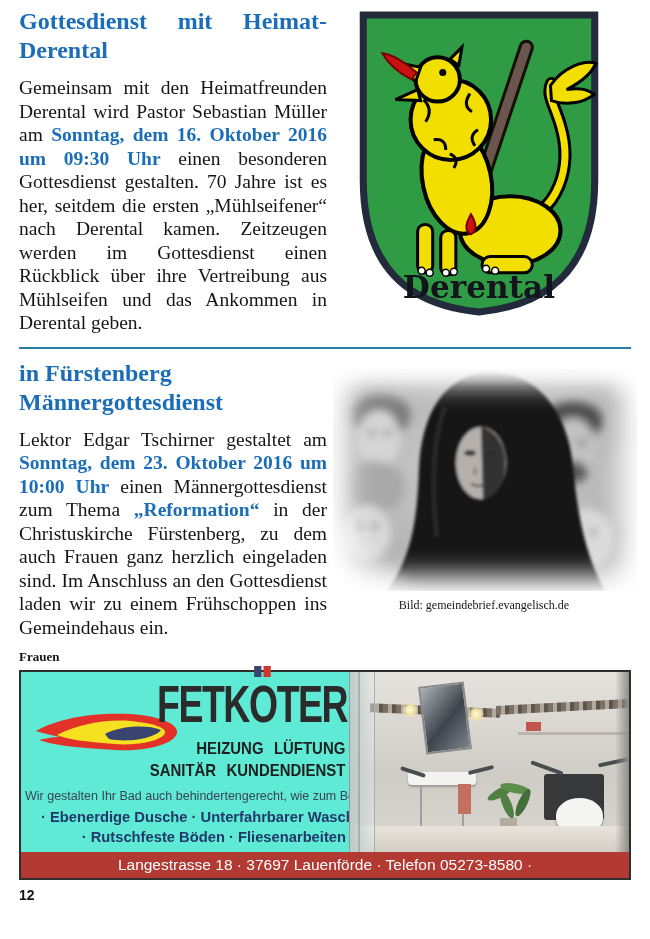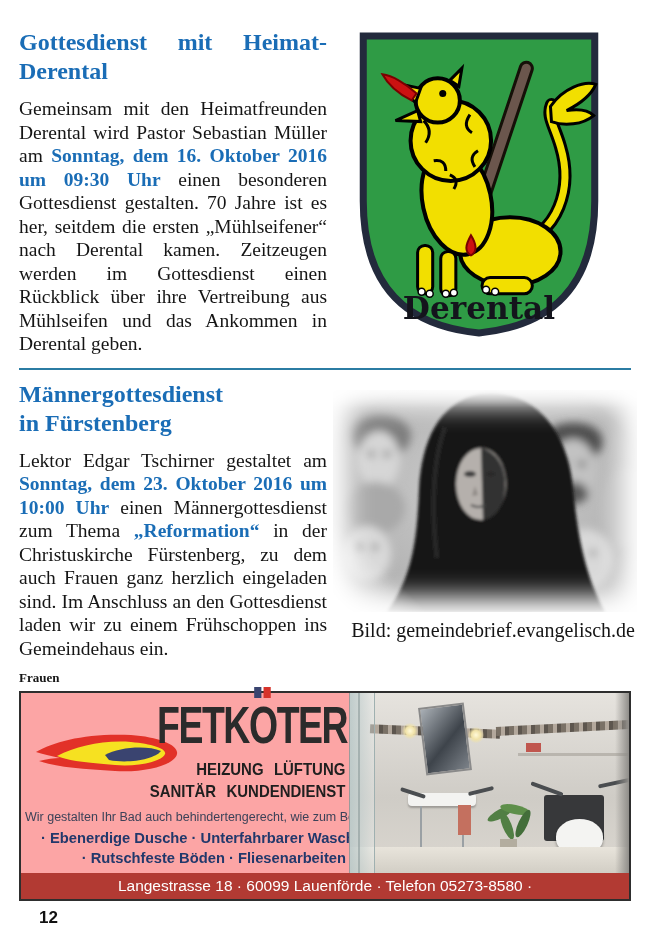--- a/index.html
+++ b/index.html
@@ -1,17 +1,17 @@
 <!DOCTYPE html>
 <html><head>
 <meta charset="utf-8">
 <style>
   html,body{margin:0;padding:0;background:#fff;}
   body{width:650px;height:939px;overflow:hidden;font-family:"Liberation Serif",serif;color:#151515;}
-  .page{position:relative;width:650px;height:939px;box-sizing:border-box;padding:28px 19px 0 19px;}
+  .page{position:relative;width:650px;height:939px;box-sizing:border-box;padding:7px 19px 0 19px;}
 
   
   .row{display:flex;}
   .col-text{width:308px;flex:none;}
   .col-side{flex:1;position:relative;}
 
   h2.title{margin:0 0 11px 0;color:#1a6db6;font-size:24px;line-height:29px;font-weight:bold;}
   .tline{display:flex;justify-content:space-between;}
   .tline-left{display:block;}
   p.body{margin:0;font-size:19.5px;line-height:23.5px;text-align:justify;}
@@ -20,26 +20,26 @@
   .divider{height:2px;background:#2b7ca3;margin:12px 0 10px 0;width:612px;}
 
   
   .arms-wrap{display:flex;justify-content:center;padding-top:0px;}
 
   
   .col-photo{flex:1;margin-left:6px;}
   .photo{position:relative;width:304px;height:222px;margin-top:10px;overflow:hidden;background:#bdbdbd;}
   .photo-fade{position:absolute;inset:0;box-shadow:inset 0 0 26px 15px #fff;pointer-events:none;}
   .photo-fade2{position:absolute;inset:0;background:linear-gradient(45deg,#fff 0%,rgba(255,255,255,0) 18%),linear-gradient(180deg,rgba(255,255,255,.55) 0%,rgba(255,255,255,0) 8%);pointer-events:none;}
-  .caption{margin-top:7px;font-size:20px;text-align:right;padding-right:2px;}
+  .caption{margin-top:7px;font-size:12px;text-align:center;padding-right:2px;}
 
   
   .anzeige{margin-top:10px;font-size:13px;font-weight:bold;}
   .ad{margin-top:5px;width:612px;border:2px solid #2e2e2e;box-sizing:border-box;}
-  .ad-main{height:180px;display:flex;background:#fca5a5;}
+  .ad-main{height:180px;display:flex;background:#5eead4;}
   .ad-left{width:328px;flex:none;position:relative;}
   .ad-right{flex:1;position:relative;overflow:hidden;border-left:1px solid #9a9a9a;background:linear-gradient(180deg,#e6e3de 0%,#cfccc6 58%,#dbd7d0 100%);}
 
   .flame{position:absolute;left:12px;top:34px;}
   .brand{position:absolute;right:2px;top:6px;font-family:"Liberation Sans",sans-serif;font-weight:bold;font-size:52px;line-height:1;color:#2b2b2b;letter-spacing:-2px;transform:scaleX(0.72);transform-origin:100% 0;white-space:nowrap;}
   .oo{position:relative;display:inline-block;}
   .uml{position:absolute;top:-12px;left:7px;display:flex;gap:3px;}
   .uml i{width:10px;height:11px;display:block;}
   .uml .d1{background:#3a4470;}
   .uml .d2{background:#d6332b;}
@@ -62,21 +62,21 @@
   .b-rail{background:#4a4d50;height:4px;border-radius:2px;}
   .b-leg{width:2px;height:42px;background:#9aa0a4;}
   .b-towel{left:108px;top:112px;width:13px;height:30px;background:#c4705f;}
   .b-leaf{width:30px;height:9px;border-radius:50%;background:#517f44;}
   .b-pot{left:150px;top:146px;width:17px;height:13px;background:#b3ad9f;border-radius:0 0 4px 4px;}
   .b-panel{left:194px;top:102px;width:60px;height:46px;background:#37383a;border-radius:3px;}
   .b-toilet{left:206px;top:126px;width:47px;height:35px;background:#f4f4f2;border-radius:50% 50% 42% 42%;box-shadow:0 2px 3px rgba(0,0,0,.35);}
   .b-floor{left:0;bottom:0;width:100%;height:26px;background:linear-gradient(180deg,#e8e4db,#d2cec5);}
   .b-shade{right:0;top:0;width:14px;height:100%;background:linear-gradient(270deg,#8f8d89,rgba(143,141,137,0));}
 
-  .page-number{margin-top:7px;font-family:"Liberation Sans",sans-serif;font-weight:bold;font-size:17px;color:#111;margin-left:20px;}
+  .page-number{margin-top:7px;font-family:"Liberation Sans",sans-serif;font-weight:bold;font-size:14px;color:#111;}
 </style>
 </head>
 <body>
 
 <div class="page">
 
   <section class="row">
     <div class="col-text">
       <h2 class="title">
         <span class="tline">
@@ -126,22 +126,22 @@
         <text x="125" y="289" text-anchor="middle" font-family="DejaVu Serif, serif" font-size="31" font-weight="bold" fill="#14141c">Derental</text>
       </svg>
     </div>
   </section>
 
   <div class="divider"></div>
 
   <section class="row">
     <div class="col-text">
       <h2 class="title">
+        <span class="tline-left">in Fürstenberg</span>
         <span class="tline-left">Männergottesdienst</span>
-        <span class="tline-left">in Fürstenberg</span>
       </h2>
       <p class="body"><span>Lektor Edgar Tschirner gestaltet am </span><span class="hl">Sonntag, dem 23. Oktober 2016 um 10:00 Uhr</span><span> einen Männergottesdienst zum Thema </span><span class="hl">„Reformation“</span><span> in der Christuskirche Fürstenberg, zu dem auch Frauen ganz herzlich eingeladen sind. Im Anschluss an den Gottesdienst laden wir zu einem Frühschoppen ins Gemeindehaus ein.</span></p>
     </div>
     <div class="col-side col-photo">
       <div class="photo">
         <svg width="304" height="222" viewBox="0 0 304 222">
           <defs>
             <filter id="b4" x="-30%" y="-30%" width="160%" height="160%">
                 <feGaussianBlur stdDeviation="4"></feGaussianBlur>
               </filter>
@@ -239,19 +239,19 @@
         <div class="b-el b-toilet"></div>
         <div class="b-el b-rail" style="left:180px;top:94px;width:34px;transform:rotate(20deg);"></div>
         <div class="b-el b-rail" style="left:248px;top:88px;width:34px;transform:rotate(-12deg);"></div>
         <div class="b-el b-floor"></div>
         <div class="b-el b-glass"></div>
         <div class="b-el b-glass2"></div>
         <div class="b-el b-shade"></div>
       </div>
     </div>
     <div class="ad-bar">
-        <span>Langestrasse 18 · 60099 Lauenförde · Telefon 05273-8580 · </span>
+        <span>Langestrasse 18 · 37697 Lauenförde · Telefon 05273-8580 · </span>
       </div>
   </div>
 
   <div class="page-number">12</div>
 
 </div>
 
 </body></html>

